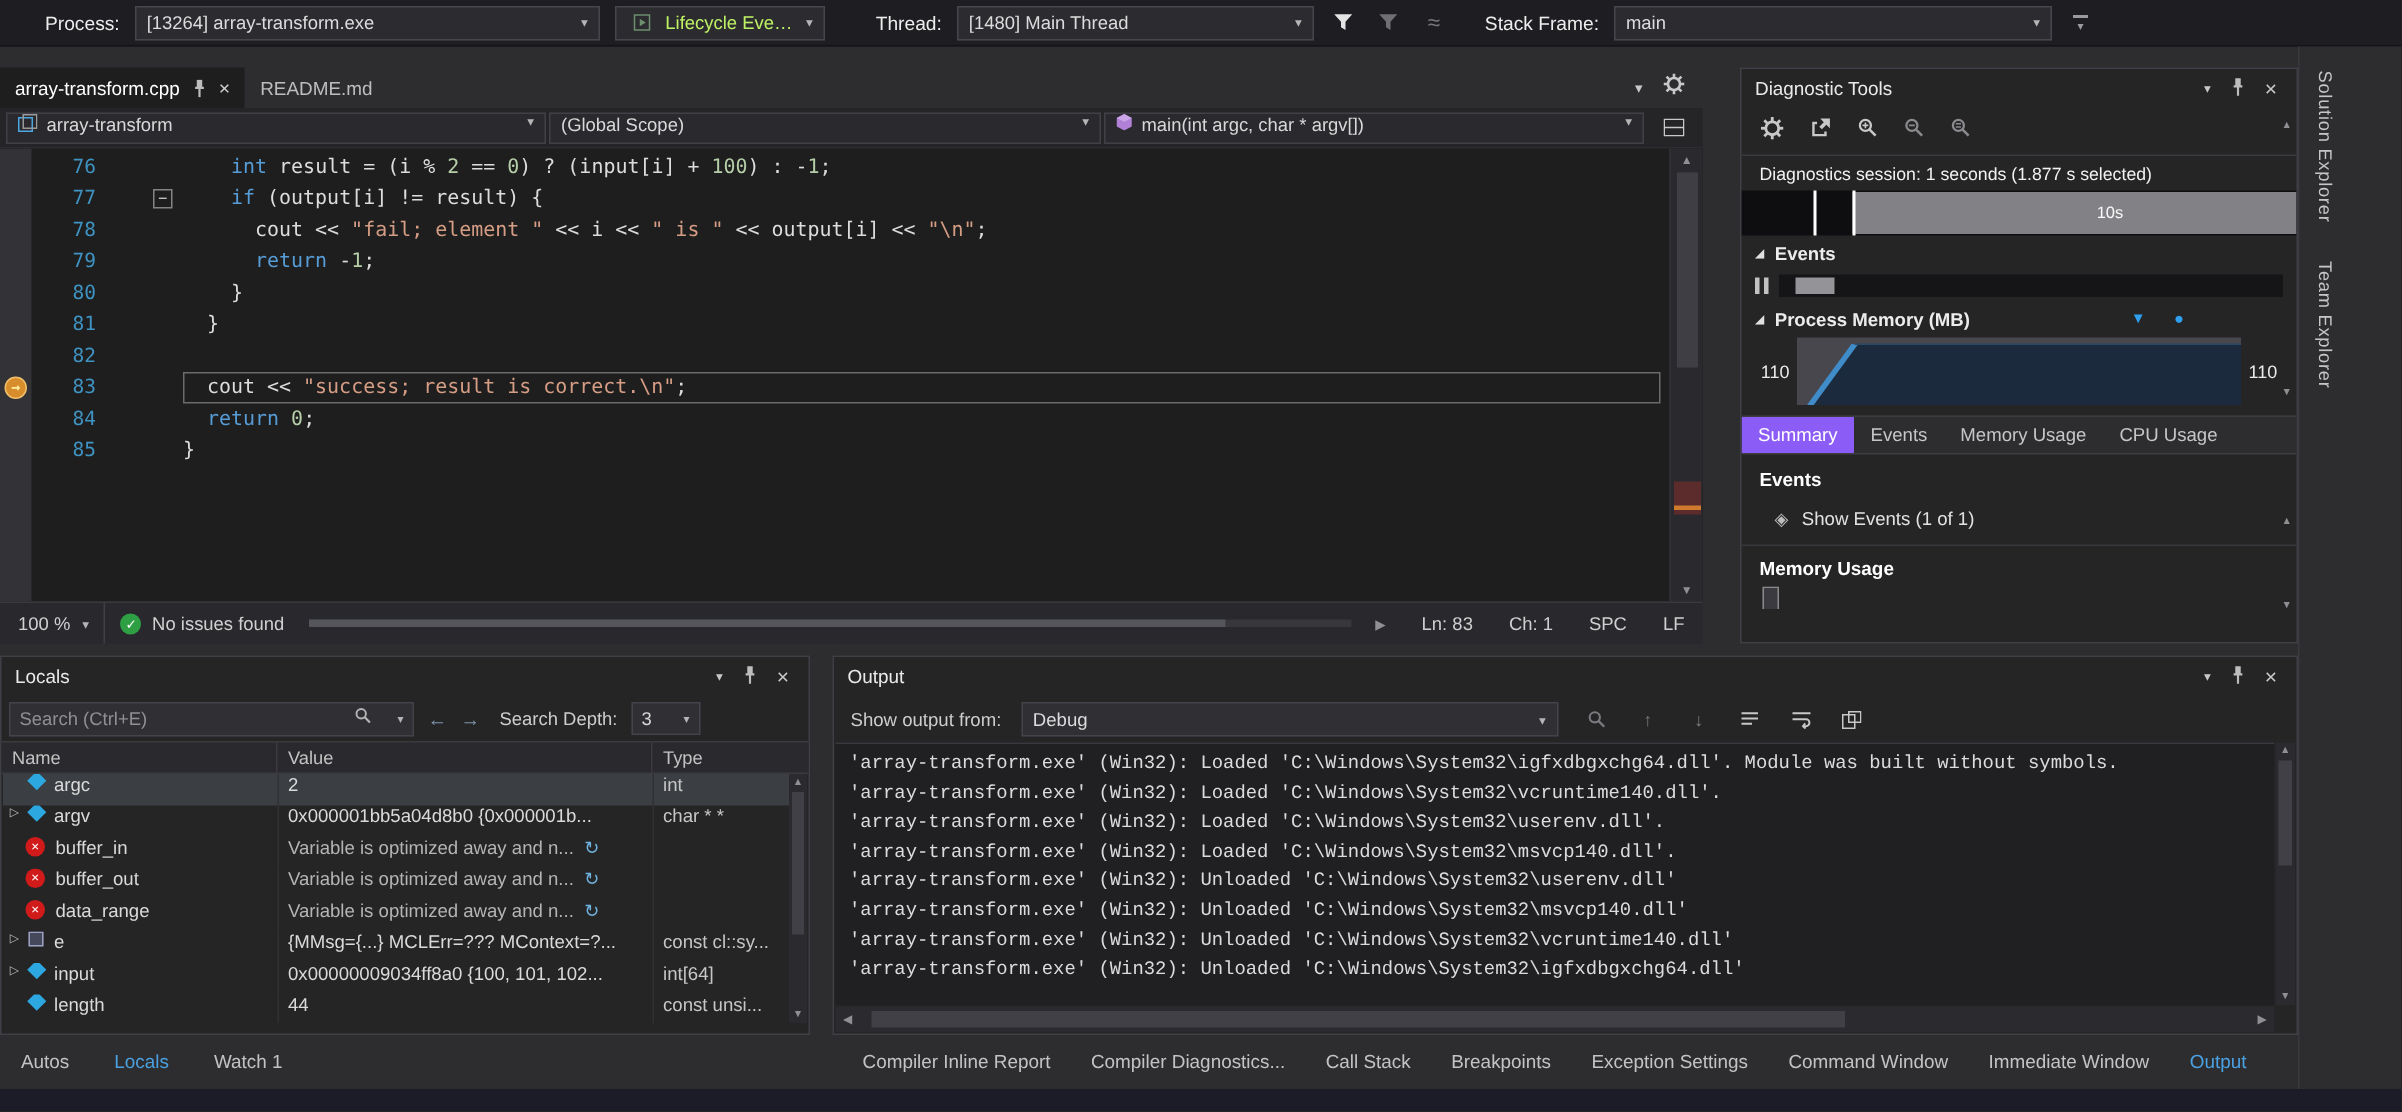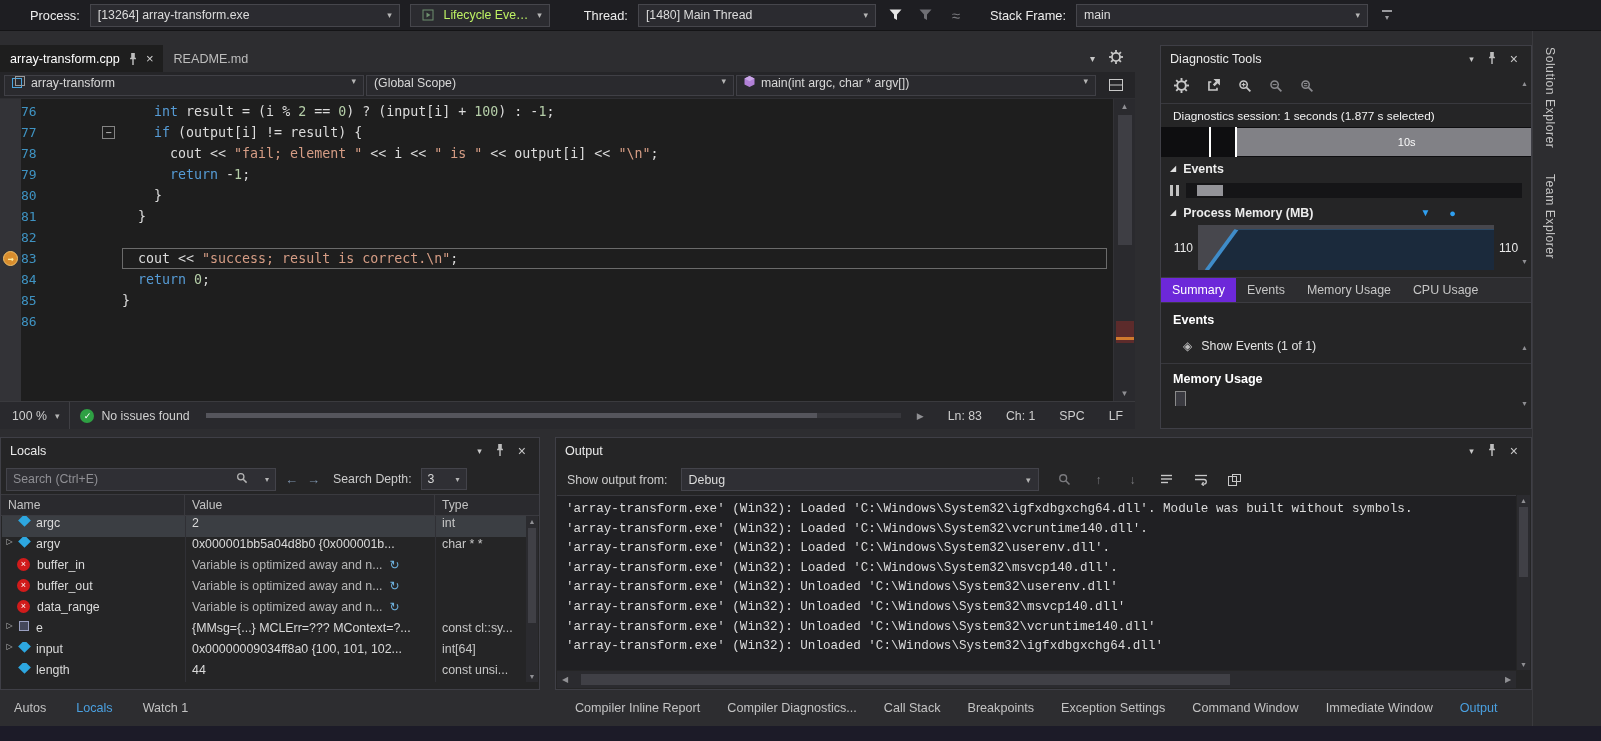--- a/index.html
+++ b/index.html
@@ -31,21 +31,21 @@
   #nav-bar{position:absolute;left:0;top:72px;width:1135px;height:27px;background:#252528;display:flex;align-items:center;gap:2px;padding:0 4px;border-bottom:1px solid #2e2e32}
   .nav-dd{width:360px;height:21px;background:#2a2a2e;border:1px solid #404046;display:flex;align-items:flex-start;gap:6px;padding:0 7px;color:#d8d8d8;font-size:12.3px;white-space:nowrap}
   .nav-dd .chev{margin-left:auto;color:#b5b5b5;font-size:9px}
   .split-btn{margin-left:auto;width:30px;height:21px;display:flex;align-items:center;justify-content:center}
 
   #code-area{position:absolute;left:0;top:99px;width:1135px;height:302px;background:#1e1e1e;overflow:hidden}
   #bp-col{position:absolute;left:0;top:0;width:21px;height:302px;background:#333337}
   #code-lines{position:absolute;left:0;top:2px;right:22px}
   .code-row{display:flex;height:21px;font-family:"DejaVu Sans Mono",monospace;font-size:13.3px;position:relative}
   .m-bp{width:21px;display:flex;align-items:center;justify-content:center;flex:none}
-  .m-num{width:54px;text-align:left;padding-right:11px;color:#3f93c2;line-height:21px;font-size:13px;flex:none}
+  .m-num{width:54px;text-align:right;padding-right:11px;color:#3f93c2;line-height:21px;font-size:13px;flex:none}
   .m-glyph{width:47px;display:flex;align-items:center;justify-content:flex-end;padding-right:7px;flex:none}
   .fold-box{width:13px;height:13px;border:1px solid #848484;color:#ccc;font-size:10px;line-height:11px;text-align:center}
   .code-text{flex:1;white-space:pre;line-height:21px;color:#dcdcdc}
   .code-row.current .code-text{outline:1px solid #6b6b6b;outline-offset:-1px;margin-right:6px}
   .cur-stmt{width:15px;height:15px;border-radius:50%;background:#d88d2d;border:1px solid #f0c06a;color:#ffec9e;font-size:10px;font-weight:bold;display:flex;align-items:center;justify-content:center;line-height:1}
   .tok-kw{color:#569cd6}.tok-num{color:#b5cea8}.tok-str{color:#d69d85}.tok-pl{color:#dcdcdc}
 
   #code-scroll{position:absolute;right:0;top:0;width:22px;height:302px;background:#2a2a2e;border-left:1px solid #323236}
   .sbtn{position:absolute;left:0;width:100%;text-align:center;color:#909094;font-size:8px}
   #cs-thumb{position:absolute;left:4px;width:14px;top:16px;height:130px;background:#3e3e44}
@@ -83,21 +83,21 @@
   .mem-icons{margin-left:auto;display:flex;align-items:center;gap:19px;padding-right:66px;font-weight:normal}
   .mem-tri{color:#2f9ff0;font-size:10px}
   .mem-dot{color:#2f9ff0;font-size:11px}
   #mem-graph{height:47px;display:flex;align-items:stretch;gap:5px;padding:1px 5px;flex:none}
   .mem-label{width:27px;display:flex;align-items:center;color:#eaeaea;font-size:12px}
   .mem-label.left{justify-content:flex-end}
   .mem-chart{flex:1;background:#47474d;position:relative}
   .mem-chart svg{position:absolute;inset:0;width:100%;height:100%}
   #diag-tabs{height:26px;display:flex;background:#2d2d30;border-top:1px solid #3c3c41;border-bottom:1px solid #3c3c41;margin-top:6px;flex:none}
   .dtab{padding:0 11px;display:flex;align-items:center;font-size:12.4px;color:#c6c6c6}
-  .dtab.active{background:#6d28d9;color:#fff}
+  .dtab.active{background:#8b5cf6;color:#fff}
   #diag-content{flex:1;position:relative;padding-top:5px}
   .sum-head{padding:5px 12px;color:#fff;font-weight:bold;font-size:12.6px}
   #show-events{display:flex;align-items:center;gap:9px;padding:7px 22px;color:#e2e2e2;font-size:12.4px}
   .evt-diamond{color:#bdbdbd;font-size:12px}
   .sum-div{height:1px;background:#38383d;margin:3px 0}
   #mem-partial{height:15px;overflow:hidden;padding-left:14px}
   #mem-partial .pbox{display:inline-block;width:11px;height:20px;border:1px solid #8a8a8a;background:#3a3a40}
   .diag-sb{position:absolute;right:3px;color:#8f8f93;font-size:7px}
 
   
@@ -329,26 +329,20 @@
           <div class="m-bp"></div>
           <div class="m-num">84</div>
           <div class="m-glyph"></div>
           <div class="code-text"><span class="tok-pl">  </span><span class="tok-kw">return</span><span class="tok-pl"> </span><span class="tok-num">0</span><span class="tok-pl">;</span></div>
         </div>
         <div class="code-row">
           <div class="m-bp"></div>
           <div class="m-num">85</div>
           <div class="m-glyph"></div>
           <div class="code-text"><span class="tok-pl">}</span></div>
-        </div>
-        <div class="code-row">
-          <div class="m-bp"></div>
-          <div class="m-num">86</div>
-          <div class="m-glyph"></div>
-          <div class="code-text"></div>
         </div>
       </div>
     <div id="code-scroll">
       <span class="sbtn" style="top:3px">▲</span>
       <div id="cs-thumb"></div>
       <div id="cs-red"></div>
       <div id="cs-orange"></div>
       <span class="sbtn" style="bottom:3px">▼</span>
     </div>
   </div>

